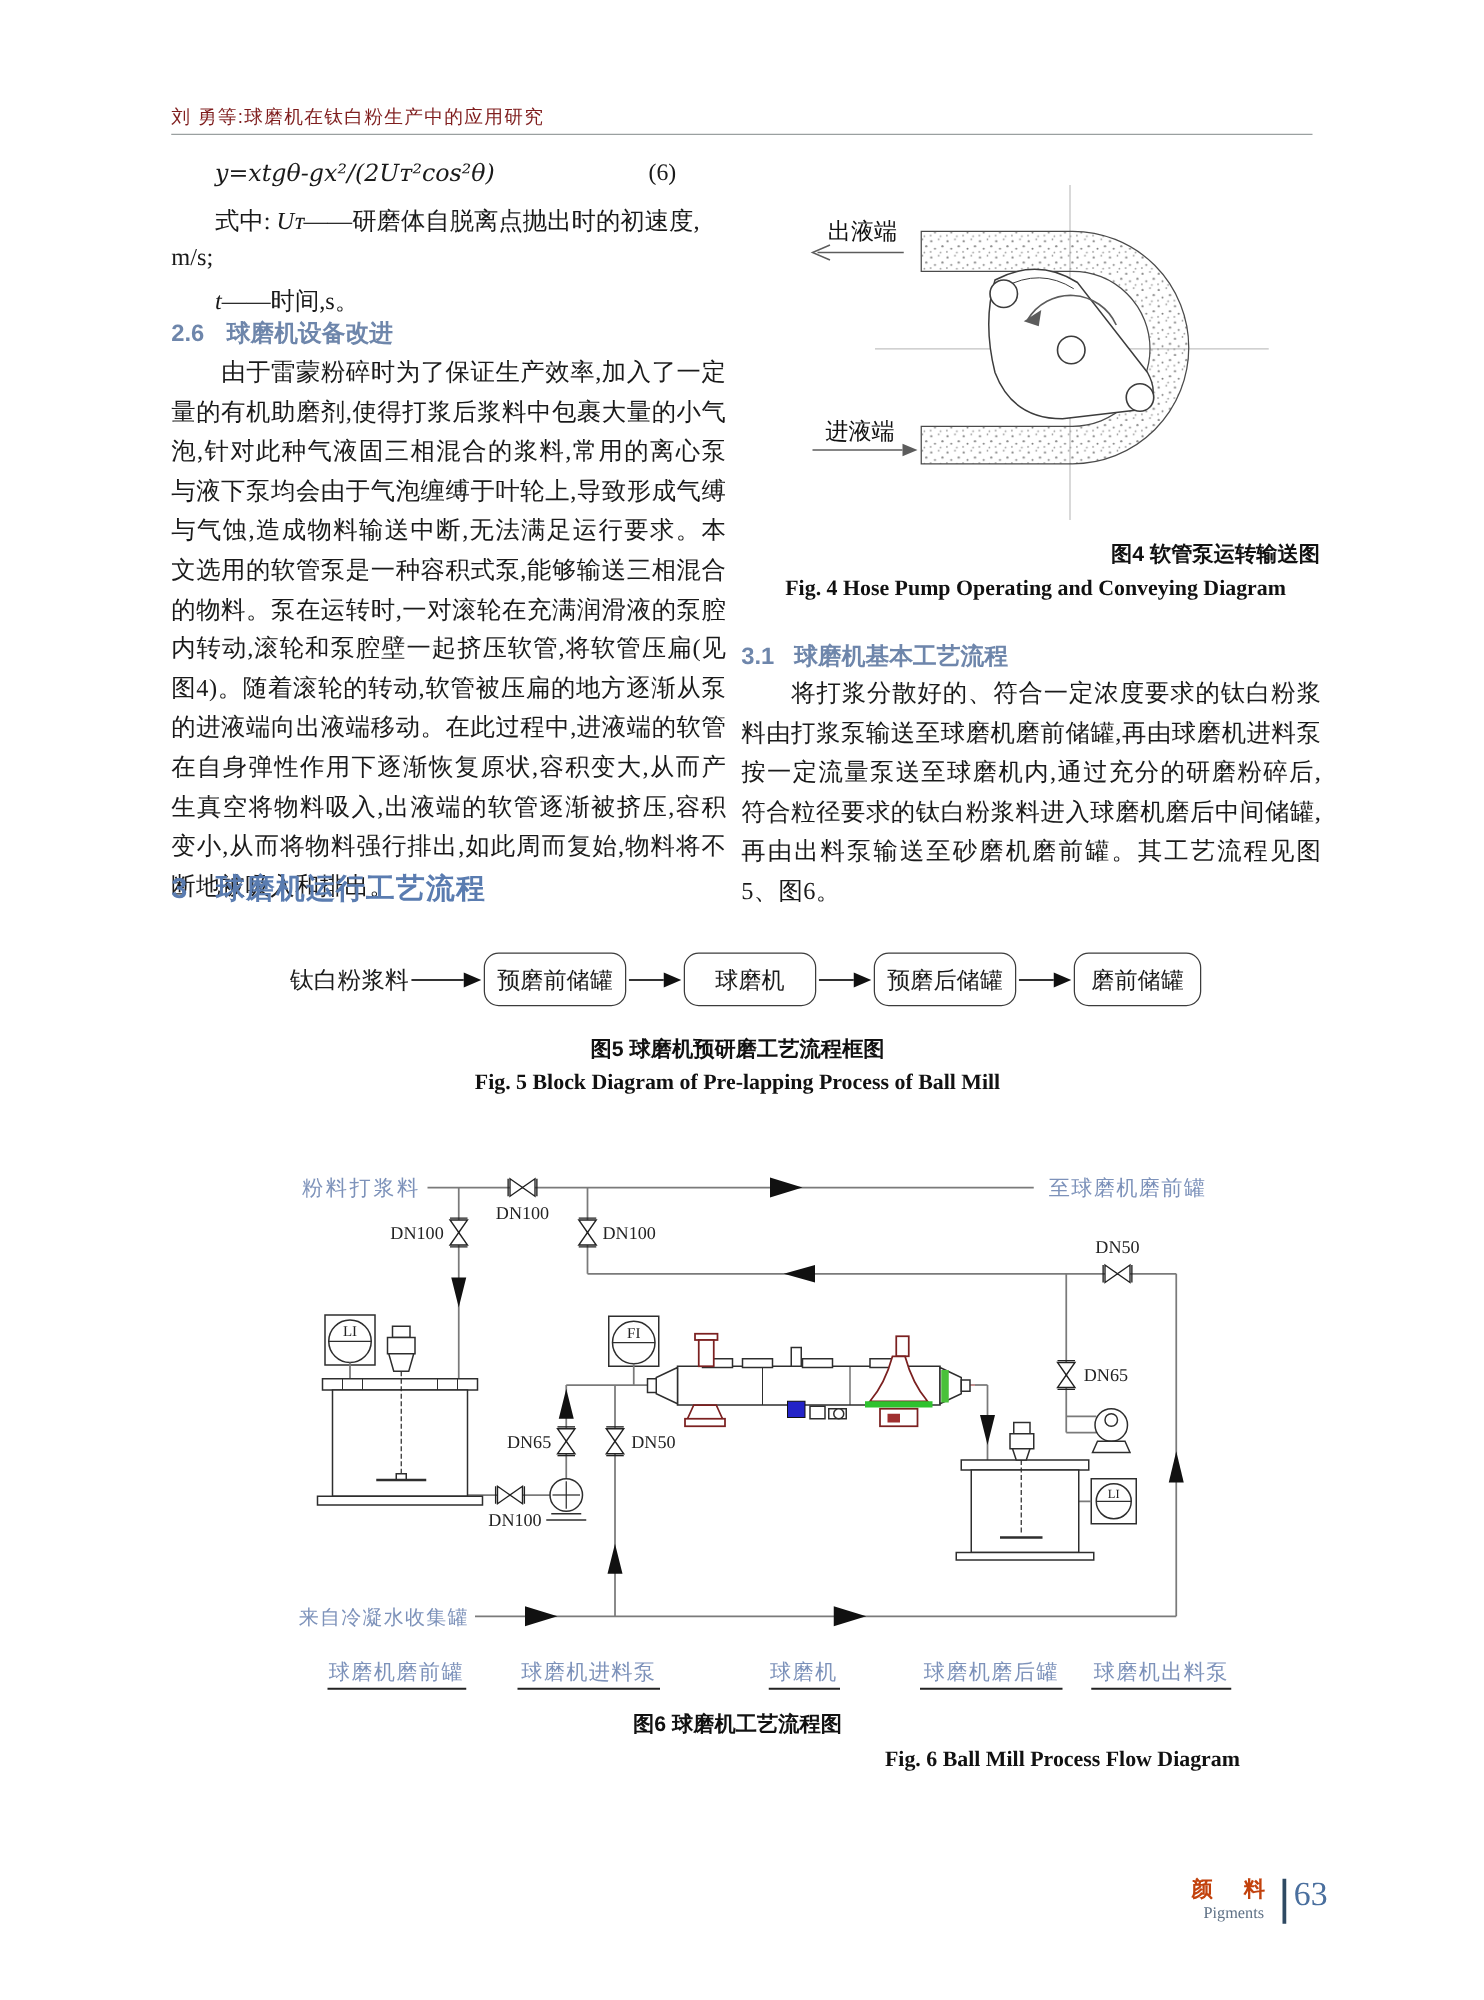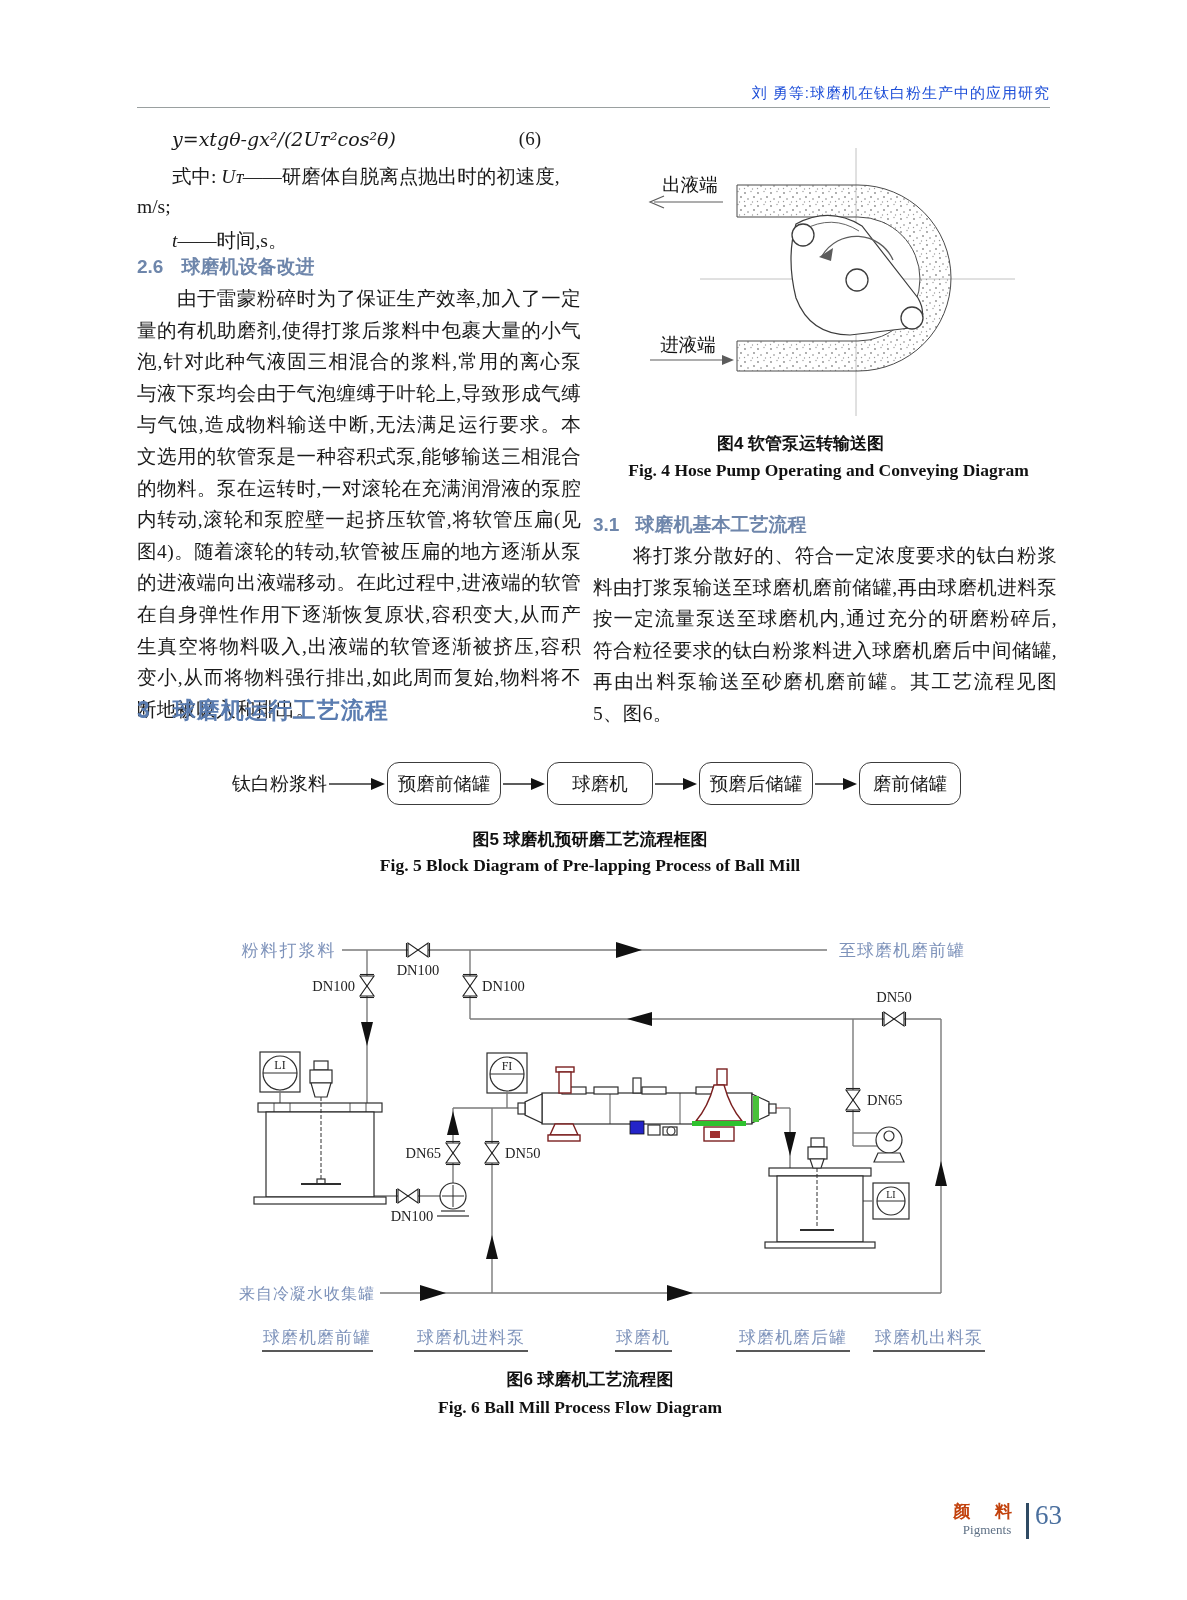--- a/index.html
+++ b/index.html
@@ -1,22 +1,22 @@
 <!DOCTYPE html>
 <html><head>
 <meta charset="utf-8">
 <style>
   html,body{margin:0;padding:0;background:#ffffff;}
   .page{position:relative;width:1187px;height:1600px;margin:0 auto;background:#fff;
         font-family:"Liberation Serif","DejaVu Serif",serif;color:#1a1a1a;overflow:hidden;}
   .abs{position:absolute;}
   
-  .runhead{left:137px;top:84px;width:913px;text-align:right;
+  .runhead{left:137px;top:84px;width:913px;
            font-family:"Liberation Sans","DejaVu Sans",sans-serif;
-           font-size:15px;color:#1d4ed8;letter-spacing:1px;}
+           font-size:15px;color:#7f1d1d;letter-spacing:1px;}
   .headrule{left:137px;top:107px;width:913px;height:1px;background:#9aa0a0;}
   
   .eqrow{left:137px;top:128px;width:442px;display:flex;justify-content:space-between;font-size:19px;gap:12px;}
   .eqbody{margin-left:35px;font-style:italic;font-family:"DejaVu Serif","Liberation Serif",serif;}
   .eqno{margin-right:38px;}
   .whereline{left:137px;top:163px;width:442px;font-size:19.5px;}
   .ind{padding-left:35px;}
   .varit{font-style:italic;}
   .msline{left:137px;top:196px;width:442px;font-size:19.5px;}
   .tline{left:137px;top:227px;width:442px;font-size:19.5px;}
@@ -25,21 +25,21 @@
   .h26 .num{margin-right:18px;}
   .para{font-size:19.5px;line-height:31.6px;text-align:justify;text-justify:inter-ideograph;
         text-indent:2.05em;letter-spacing:0.3px;}
   .p26{left:137px;top:283px;width:444px;}
   
   .fig4svg{left:600px;top:138px;}
   .figcap{text-align:center;font-family:"Liberation Sans","DejaVu Sans",sans-serif;
           font-weight:bold;font-size:17px;color:#111;}
   .figcapen{text-align:center;font-family:"Liberation Serif","DejaVu Serif",serif;
             font-weight:bold;font-size:17.5px;color:#111;}
-  .cap4zh{left:572px;top:432px;width:457px;}
+  .cap4zh{left:599px;top:432px;width:457px;text-align:right;}
   .cap4en{left:600px;top:460px;width:457px;}
   .h31{left:593px;top:512px;width:464px;font-family:"Liberation Sans","DejaVu Sans",sans-serif;
        font-weight:bold;font-size:19px;color:#6e86ab;}
   .h31 .num{margin-right:16px;}
   .p31{left:593px;top:540px;width:464px;}
   
   .h3big{left:137px;top:695px;width:600px;font-family:"Liberation Sans","DejaVu Sans",sans-serif;
          font-weight:bold;font-size:23px;color:#5a7cb0;letter-spacing:1px;}
   .h3big .num{margin-right:22px;}
   
@@ -47,21 +47,21 @@
   .f5src{margin-left:42px;font-size:19px;white-space:nowrap;}
   .f5box{border:1.6px solid #3c3c3c;border-radius:12px;padding:8px 6px;font-size:18.5px;
          text-align:center;white-space:nowrap;background:#fff;}
   .b1{width:100px;} .b2{width:92px;} .b3{width:100px;} .b4{width:88px;}
   .f5arrow{flex:0 0 auto;margin:0 2px;}
   .cap5zh{left:190px;top:828px;width:800px;}
   .cap5en{left:190px;top:855px;width:800px;}
   
   .fig6svg{left:190px;top:895px;}
   .cap6zh{left:190px;top:1368px;width:800px;}
-  .cap6en{left:180px;top:1397px;width:800px;}
+  .cap6en{left:192px;top:1397px;width:800px;text-align:right;}
   
   .jzh{left:952px;top:1500px;width:70px;text-align:right;
        font-family:"Liberation Sans","DejaVu Sans",sans-serif;font-weight:bold;
        font-size:17px;color:#c2410c;letter-spacing:10px;}
   .jen{left:952px;top:1522px;width:70px;text-align:center;
        font-size:13px;color:#5f7186;}
   .jbar{left:1026px;top:1503px;width:3px;height:36px;background:#2f4a63;}
   .jpage{left:1035px;top:1500px;font-size:27px;color:#4a6f9e;}
   svg text{font-family:"Liberation Serif","DejaVu Serif",serif;}
   .pipeline{stroke:#7a7a7a;stroke-width:1.4;fill:none;}

